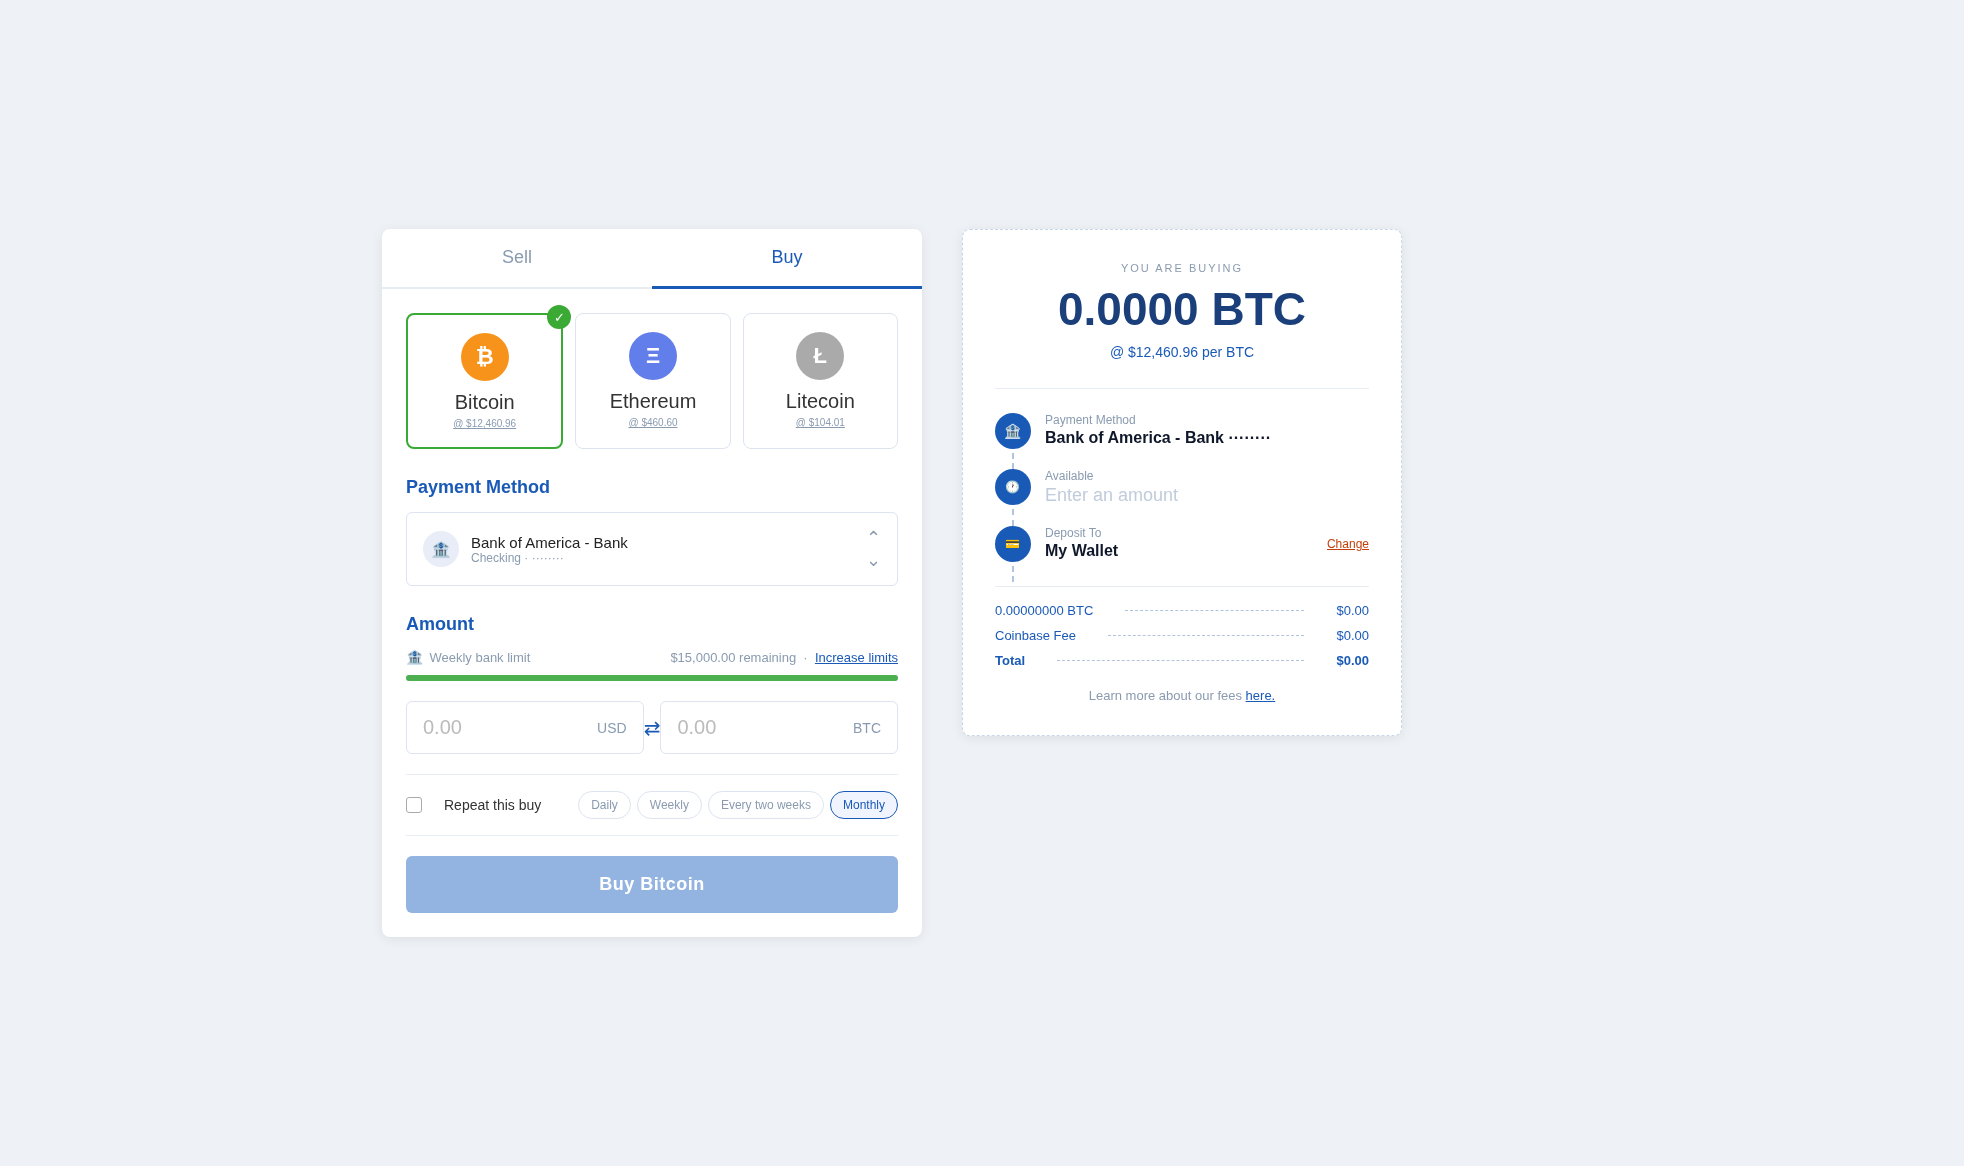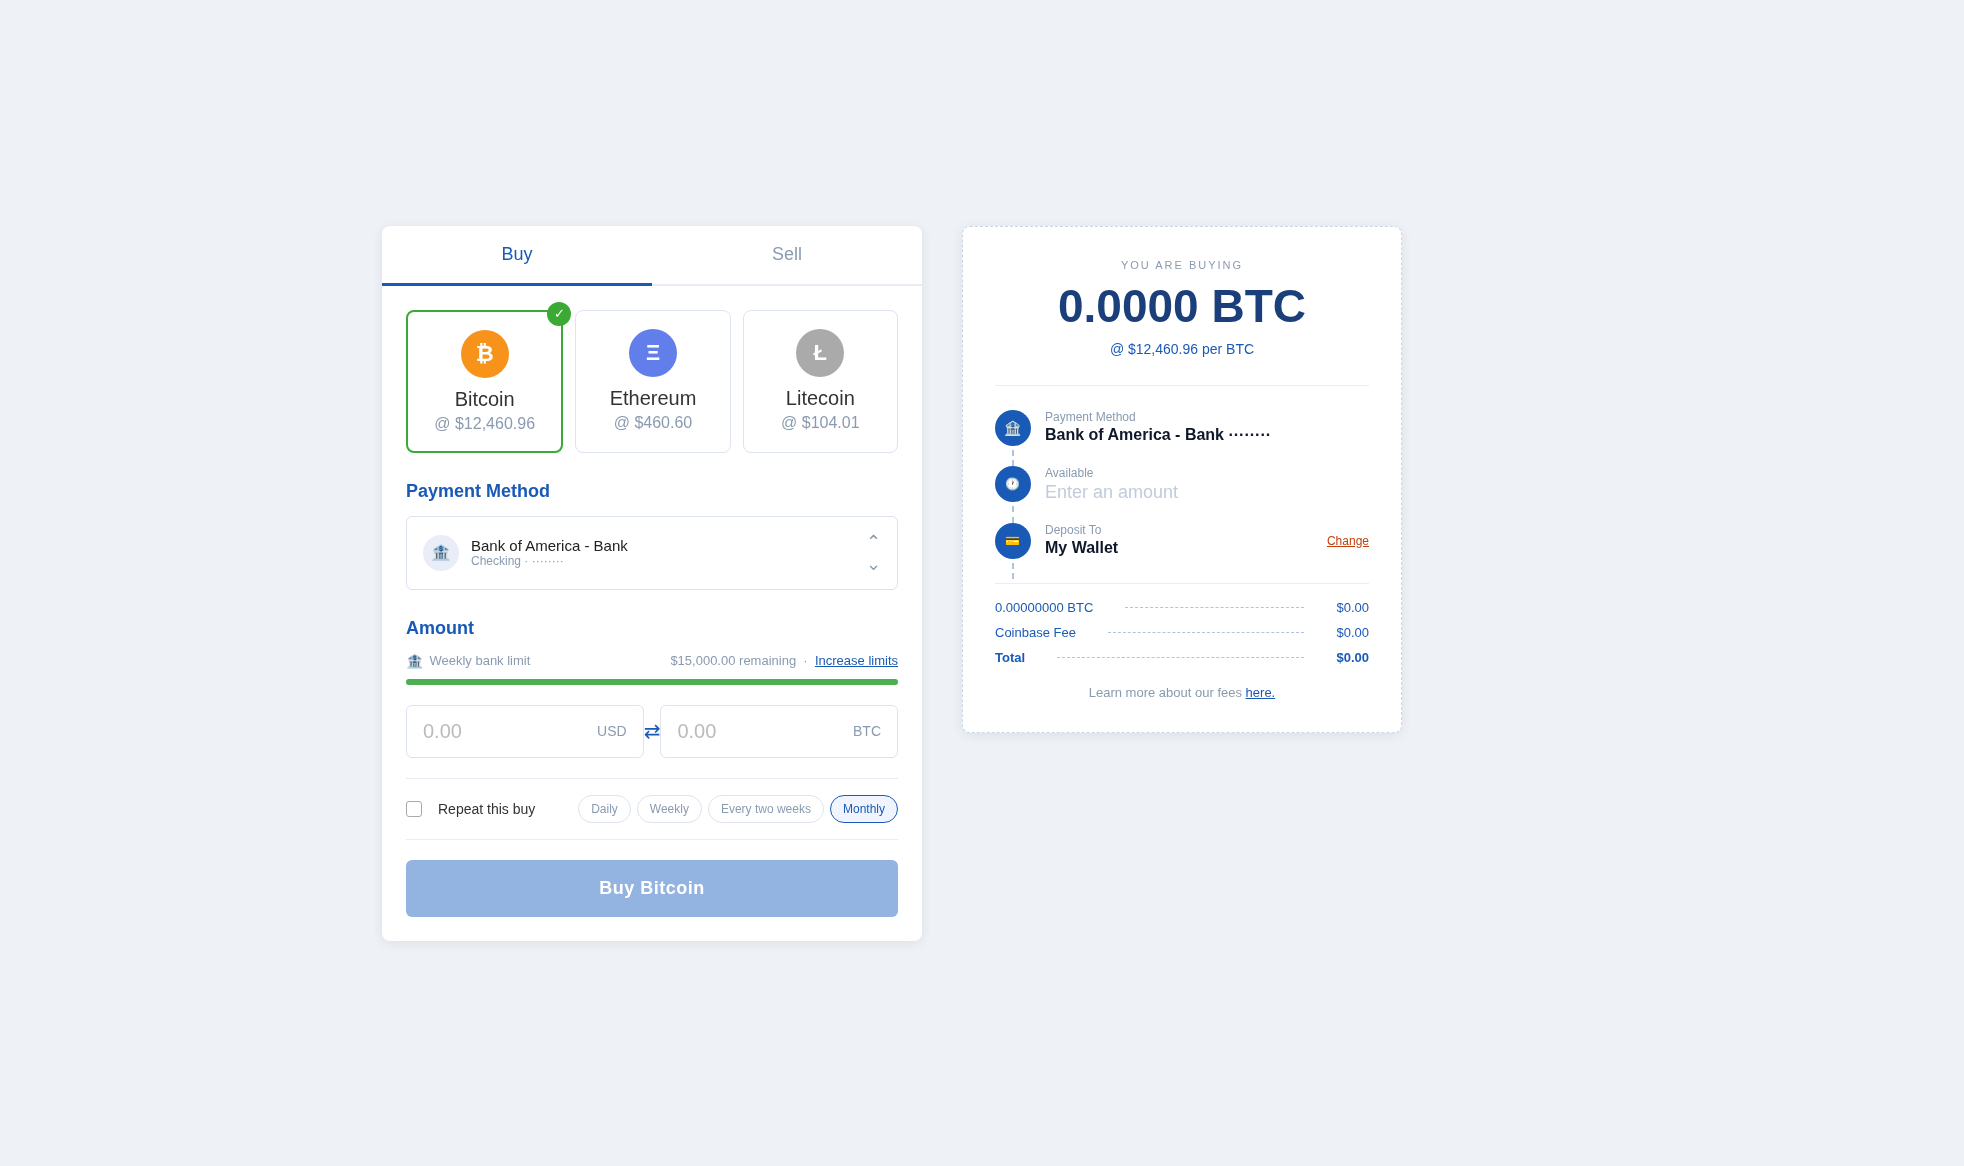--- a/index.html
+++ b/index.html
@@ -83,22 +83,23 @@
     }
     .crypto-icon.btc { background: #f7931a; }
     .crypto-icon.eth { background: #627eea; }
     .crypto-icon.ltc { background: #aaa; }
     .crypto-name {
       font-size: 20px;
       color: #333;
       margin-bottom: 4px;
     }
     .crypto-price {
-      font-size: 16px;
-      color: #8a9bb0;
+      font-size: 10px;
+      color: #8a9bb0;
+      text-decoration: underline;
     }
     .check-badge {
       position: absolute;
       top: -10px;
       right: -10px;
       width: 24px;
       height: 24px;
       background: #3aaa35;
       border-radius: 50%;
       display: flex;
@@ -200,21 +201,21 @@
     .swap-icon {
       color: #1a5ab7;
       font-size: 20px;
       flex-shrink: 0;
     }
 
     
     .repeat-row {
       display: flex;
       align-items: center;
-      gap: 16px;
+      gap: 22px;
       padding: 16px 0;
       border-top: 1px solid #e8edf3;
       border-bottom: 1px solid #e8edf3;
       margin-bottom: 20px;
     }
     .repeat-checkbox {
       width: 16px;
       height: 16px;
       border: 1.5px solid #aaa;
       border-radius: 3px;
@@ -382,22 +383,22 @@
     }
   </style>
 </head>
 <body>
 
 <div class="page-container">
 
   <div class="left-panel">
 
     <div class="tabs">
+      <div class="tab">Sell</div>
       <div class="tab active">Buy</div>
-      <div class="tab">Sell</div>
     </div>
 
     <div class="panel-body">
       
       <div class="crypto-grid">
         <div class="crypto-card selected">
           <div class="check-badge">✓</div>
           <div class="crypto-icon btc">₿</div>
           <div class="crypto-name">Bitcoin</div>
           <div class="crypto-price">@ $12,460.96</div>

